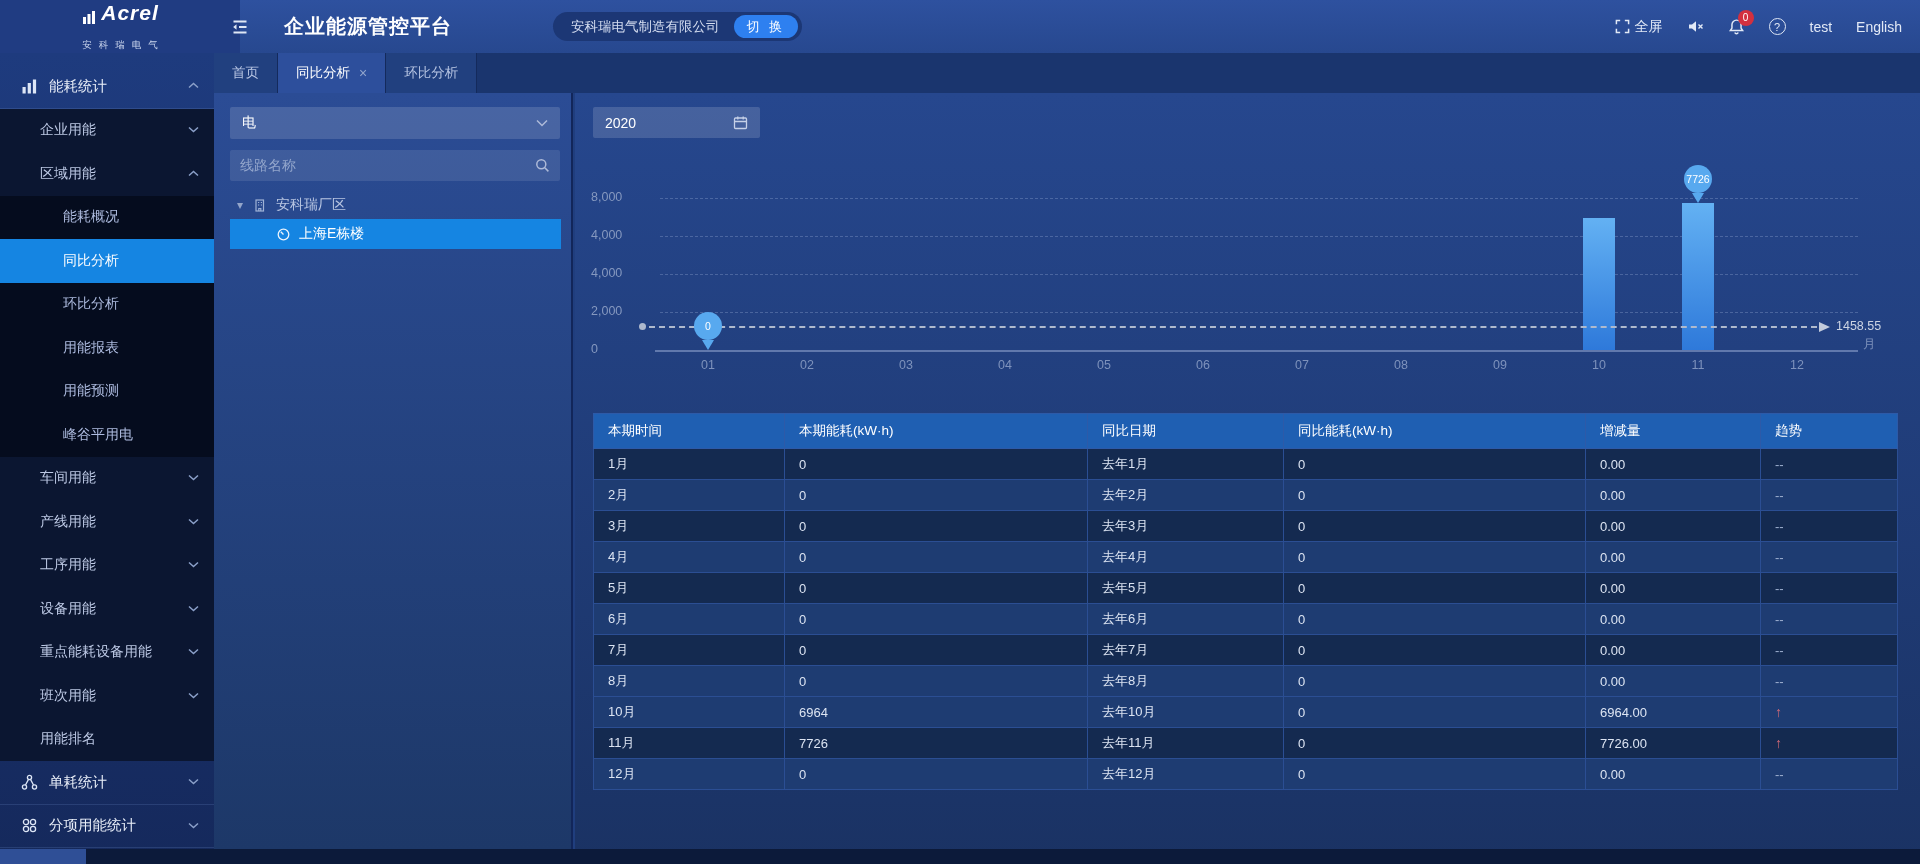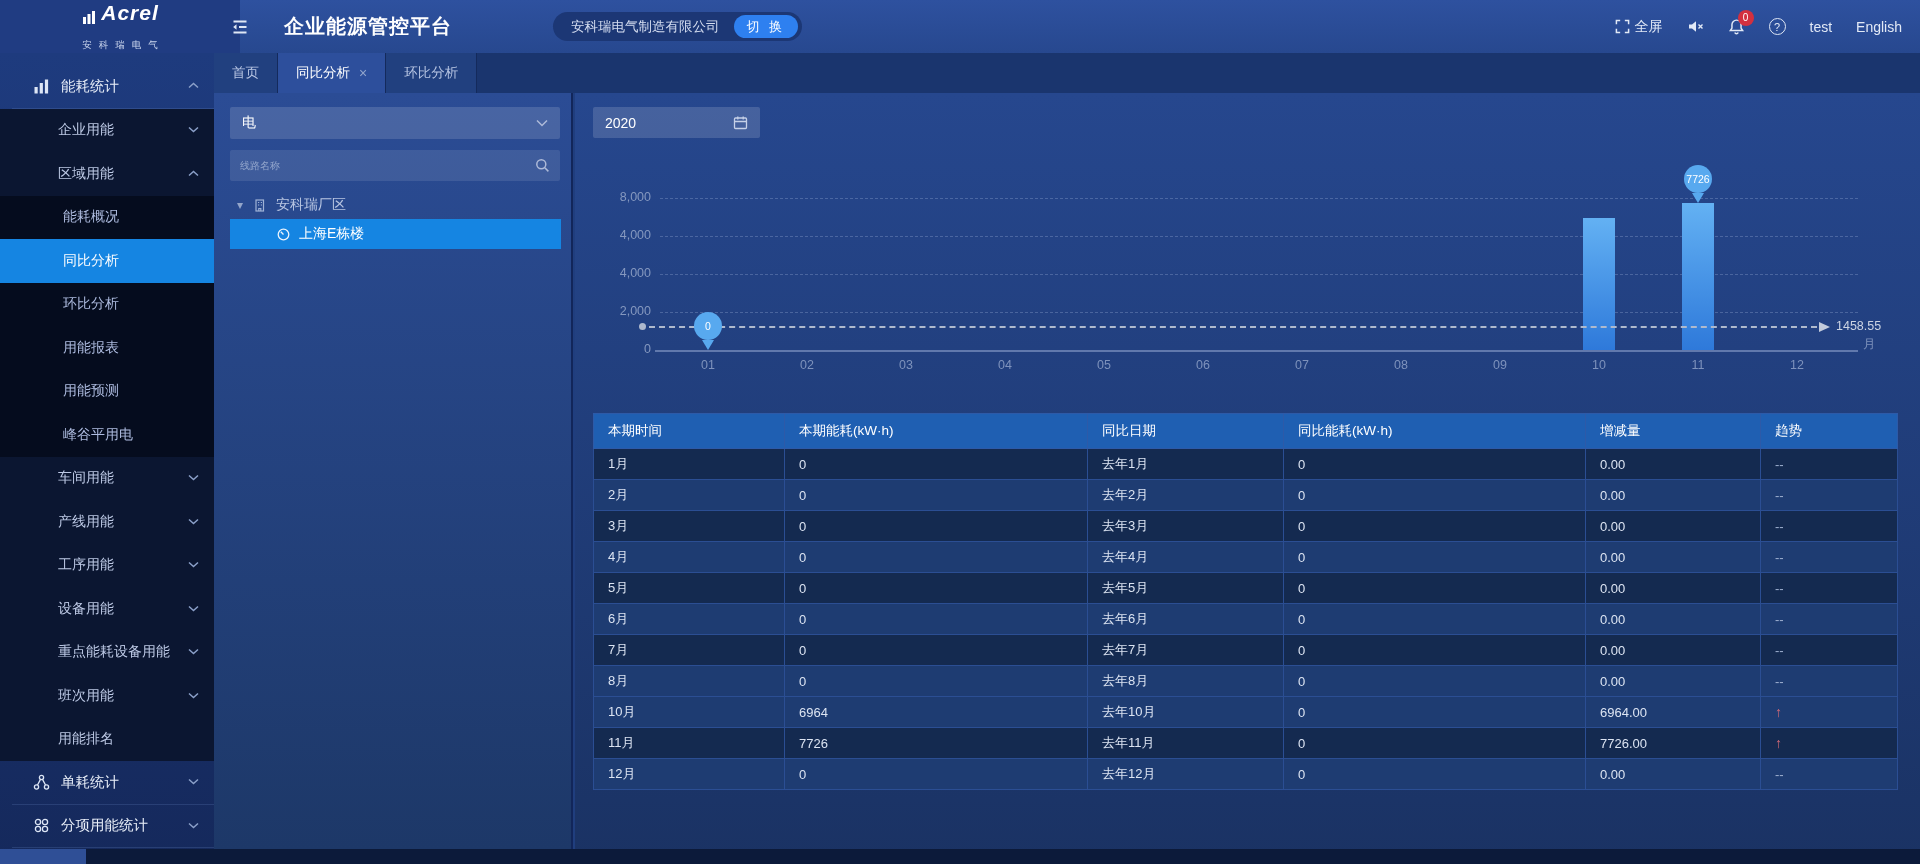--- a/index.html
+++ b/index.html
@@ -41,62 +41,62 @@
     background:#21407f; border-right:1px solid #142a5c; cursor:pointer; }
   .tab.active { background:#2d4f9c; color:#fff; }
   .tab .x { margin-left:9px; color:#93a6cc; font-size:14px; }
 
   
   .sidebar { position:absolute; left:0; top:53px; width:214px; height:811px;
     background:linear-gradient(180deg,#1e3b7e,#15295c); overflow:hidden; }
   .side-pad { height:12px; }
   .s-item { position:relative; height:43.5px; display:flex; align-items:center;
     font-size:14px; color:#bdc9e5; cursor:pointer; }
-  .s-item.lvl0 { padding-left:21px; gap:11px; font-size:14.5px; color:#e8eef8;margin-left:12px; }
-  .s-item.lvl1 { padding-left:58px; }
+  .s-item.lvl0 { padding-left:21px; gap:11px; font-size:14.5px; color:#e8eef8; }
+  .s-item.lvl1 { padding-left:40px; }
   .s-item.lvl2 { padding-left:63px; color:#aebce0; }
   .zone-dark   { background:#0b1631; }
   .zone-darker { background:#050c1e; }
   .zone-blue { border-bottom:1px solid rgba(110,140,200,.22); }
   .s-item.active { background:#1585e2; color:#ffffff; }
   .s-item .ic { width:17px; height:17px; color:#dde6f6; flex:0 0 auto; }
   .s-item .chev { position:absolute; right:15px; top:50%; margin-top:-4px; width:11px; height:8px; color:#8ba0c9; }
 
   
   .filter-panel { position:absolute; left:214px; top:93px; width:359px; height:756px;
     background:linear-gradient(180deg,#2b4c95,#1d3868); border-right:2px solid #12265a; }
   .select-box { position:absolute; left:16px; top:14px; width:330px; height:32px;
     background:rgba(255,255,255,.14); border-radius:2px; display:flex; align-items:center;
     padding:0 12px; font-size:14px; color:#ffffff; cursor:pointer; }
   .select-box .chev { margin-left:auto; width:12px; height:8px; color:#aebad8; }
   .search-box { position:absolute; left:16px; top:57px; width:330px; height:31px;
     background:rgba(255,255,255,.10); border-radius:2px; display:flex; align-items:center; padding:0 10px; }
   .search-box input { flex:1; background:transparent; border:none; outline:none;
-    font-size:10px; color:#e8eef8; font-family:Liberation Serif, serif; }
+    font-size:14px; color:#e8eef8; font-family:Liberation Serif, serif; }
   .search-box input::placeholder { color:#93a6cc; }
   .search-box .sic { width:15px; height:15px; color:#aebad8; }
   .tree-parent { position:absolute; left:23px; top:99px; height:26px; display:flex; align-items:center;
     gap:9px; font-size:14px; color:#b9c6e2; cursor:pointer; }
   .caret { color:#93a5c9; font-size:12px; }
   .tico { width:15px; height:15px; color:#9fb2d6; }
   .tree-child { position:absolute; left:16px; top:126px; width:331px; height:30px; background:#1585e2;
     display:flex; align-items:center; gap:8px; padding-left:46px; font-size:14px; color:#fff; cursor:pointer; }
   .tree-child .tico { color:#eaf3fd; }
 
   
   .main { position:absolute; left:575px; top:93px; width:1345px; height:779px;
     background:linear-gradient(180deg,#26478e,#1a3263); }
   .year-box { position:absolute; left:18px; top:14px; width:167px; height:31px;
     background:rgba(255,255,255,.15); border-radius:2px; display:flex; align-items:center;
     padding:0 12px; font-size:14px; color:#fff; cursor:pointer; }
   .year-box .cal { margin-left:auto; width:15px; height:15px; color:#c6d1e8; }
 
   
   #chart { position:absolute; left:0; top:47px; width:1345px; height:245px; }
-  .ylab { position:absolute; width:60px; text-align:right; font-size:12.5px; color:#8598bf; }
+  .ylab { position:absolute; width:60px; font-size:12.5px; color:#8598bf; }
   .grid { position:absolute; border-top:1px dashed rgba(140,160,205,.38); height:0; }
   .xaxis { position:absolute; height:0; border-top:2px solid rgba(150,168,210,.55); }
   .xlab { position:absolute; width:50px; text-align:center; font-size:12.5px; color:#7e92bc; }
   .unit-lab { position:absolute; font-size:12.5px; color:#7e92bc; }
   .bar { position:absolute; width:32px; background:linear-gradient(180deg,#63b1f3,#2e79da); }
   .avg-line { position:absolute; height:0; border-top:2px dashed #aeb9cd; }
   .avg-dot { position:absolute; width:7px; height:7px; border-radius:50%; background:#aeb9cd; }
   .avg-arrow { position:absolute; width:0; height:0; border-left:11px solid #c2cbdc;
     border-top:5px solid transparent; border-bottom:5px solid transparent; }
   .avg-label { position:absolute; font-size:12.5px; color:#ccd4e3; }

